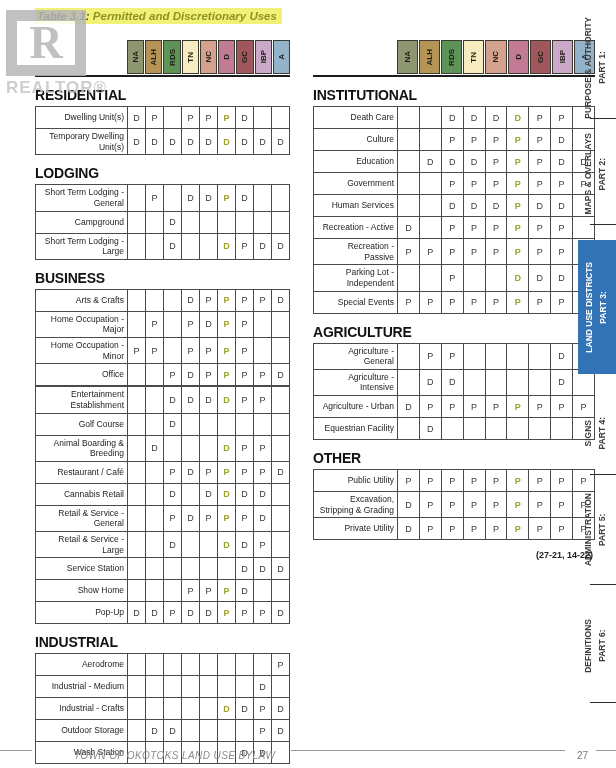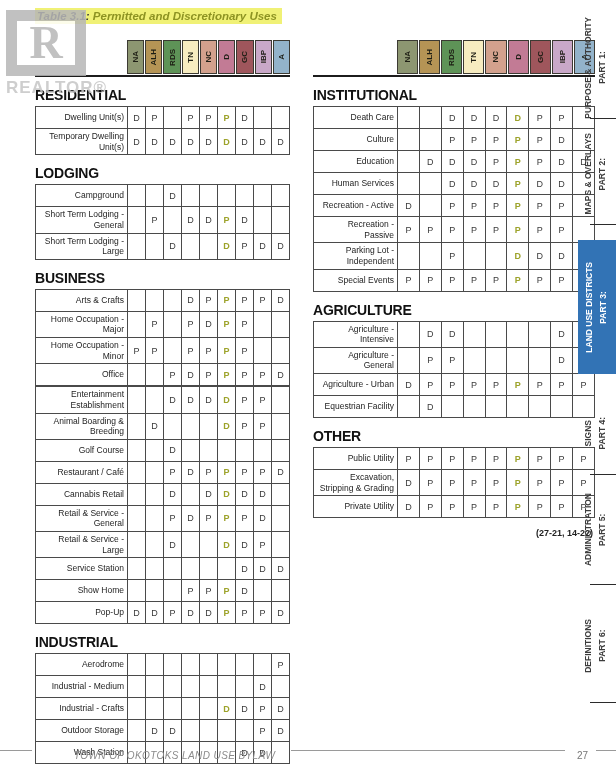--- a/index.html
+++ b/index.html
@@ -160,40 +160,40 @@
             <col>
             <col>
             <col>
             <col>
             <col>
             <col>
             <col>
           </colgroup>
           <tbody>
             <tr>
+              <td class="lab">Short Term Lodging - General</td>
+              <td></td>
+              <td>P</td>
+              <td></td>
+              <td>D</td>
+              <td>D</td>
+              <td class="hl-col" style="color: rgb(157, 163, 43);">P</td>
+              <td>D</td>
+              <td></td>
+              <td></td>
+            </tr>
+            <tr>
               <td class="lab">Campground</td>
               <td></td>
               <td></td>
               <td>D</td>
               <td></td>
               <td></td>
               <td class="hl-col"></td>
               <td></td>
-              <td></td>
-              <td></td>
-            </tr>
-            <tr>
-              <td class="lab">Short Term Lodging - General</td>
-              <td></td>
-              <td>P</td>
-              <td></td>
-              <td>D</td>
-              <td>D</td>
-              <td class="hl-col" style="color: rgb(157, 163, 43);">P</td>
-              <td>D</td>
               <td></td>
               <td></td>
             </tr>
             <tr>
               <td class="lab">Short Term Lodging - Large</td>
               <td></td>
               <td></td>
               <td>D</td>
               <td></td>
               <td></td>
@@ -293,41 +293,41 @@
               <td></td>
               <td>D</td>
               <td>D</td>
               <td>D</td>
               <td class="hl-col" style="color: rgb(157, 163, 43);">D</td>
               <td>P</td>
               <td>P</td>
               <td></td>
             </tr>
             <tr>
+              <td class="lab">Golf Course</td>
+              <td></td>
+              <td></td>
+              <td>D</td>
+              <td></td>
+              <td></td>
+              <td class="hl-col"></td>
+              <td></td>
+              <td></td>
+              <td></td>
+            </tr>
+            <tr>
               <td class="lab">Animal Boarding &amp; Breeding</td>
               <td></td>
               <td>D</td>
               <td></td>
               <td></td>
               <td></td>
               <td class="hl-col" style="color: rgb(157, 163, 43);">D</td>
               <td>P</td>
               <td>P</td>
-              <td></td>
-            </tr>
-            <tr>
-              <td class="lab">Golf Course</td>
-              <td></td>
-              <td></td>
-              <td>D</td>
-              <td></td>
-              <td></td>
-              <td class="hl-col"></td>
-              <td></td>
-              <td></td>
               <td></td>
             </tr>
             <tr>
               <td class="lab">Restaurant / Café</td>
               <td></td>
               <td></td>
               <td>P</td>
               <td>D</td>
               <td>P</td>
               <td class="hl-col" style="color: rgb(157, 163, 43);">P</td>
@@ -566,20 +566,32 @@
               <td>D</td>
               <td>D</td>
               <td>D</td>
               <td>P</td>
               <td class="hl-col" style="color: rgb(157, 163, 43);">P</td>
               <td>P</td>
               <td>D</td>
               <td>D</td>
             </tr>
             <tr>
+              <td class="lab">Government</td>
+              <td></td>
+              <td></td>
+              <td>P</td>
+              <td>P</td>
+              <td>P</td>
+              <td class="hl-col" style="color: rgb(157, 163, 43);">P</td>
+              <td>P</td>
+              <td>P</td>
+              <td>P</td>
+            </tr>
+            <tr>
               <td class="lab">Human Services</td>
               <td></td>
               <td></td>
               <td>D</td>
               <td>D</td>
               <td>D</td>
               <td class="hl-col" style="color: rgb(157, 163, 43);">P</td>
               <td>D</td>
               <td>D</td>
               <td></td>
@@ -645,36 +657,36 @@
             <col>
             <col>
             <col>
             <col>
             <col>
             <col>
             <col>
           </colgroup>
           <tbody>
             <tr>
+              <td class="lab">Agriculture - General</td>
+              <td></td>
+              <td>P</td>
+              <td>P</td>
+              <td></td>
+              <td></td>
+              <td class="hl-col"></td>
+              <td></td>
+              <td>D</td>
+              <td></td>
+            </tr>
+            <tr>
               <td class="lab">Agriculture - Intensive</td>
               <td></td>
               <td>D</td>
               <td>D</td>
-              <td></td>
-              <td></td>
-              <td class="hl-col"></td>
-              <td></td>
-              <td>D</td>
-              <td></td>
-            </tr>
-            <tr>
-              <td class="lab">Agriculture - General</td>
-              <td></td>
-              <td>P</td>
-              <td>P</td>
               <td></td>
               <td></td>
               <td class="hl-col"></td>
               <td></td>
               <td>D</td>
               <td></td>
             </tr>
             <tr>
               <td class="lab">Agriculture - Urban</td>
               <td>D</td>

